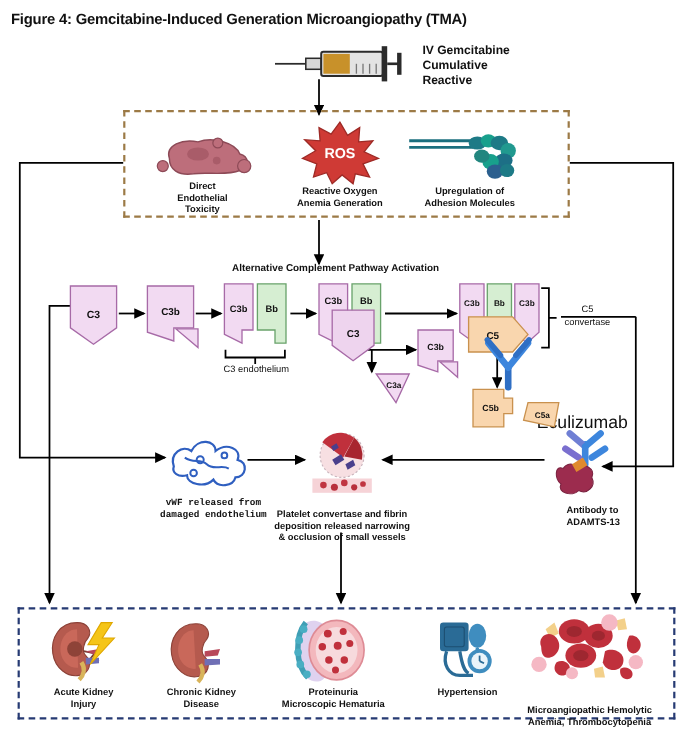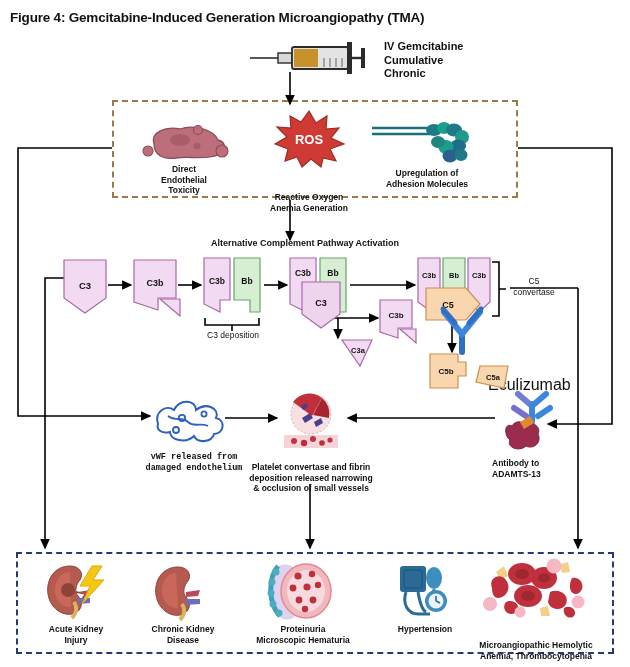--- a/index.html
+++ b/index.html
@@ -74,21 +74,21 @@
   <line x1="82" y1="20" x2="82" y2="29" stroke="#777" stroke-width="1.2"></line>
   <line x1="88" y1="20" x2="88" y2="29" stroke="#777" stroke-width="1.2"></line>
   <line x1="94" y1="20" x2="94" y2="29" stroke="#777" stroke-width="1.2"></line>
   <rect x="99" y="4" width="5" height="32" fill="#2b2b2b"></rect>
   <line x1="104" y1="20" x2="114" y2="20" stroke="#2b2b2b" stroke-width="2.4"></line>
   <rect x="113" y="10" width="4" height="20" fill="#2b2b2b"></rect>
 </svg>
 <div class="lbl" style="left:364px;top:40px;width:130px;text-align:left;font-size:11px;line-height:13.5px;margin-left:20px;">
   <span>IV Gemcitabine</span><br>
   <span>Cumulative</span><br>
-  <span>Chronic</span>
+  <span>Reactive</span>
 </div>
 
 <div class="dashbox-top" style="left:112px;top:100px;width:406px;height:98px;"></div>
 
 <svg class="abs" style="left:136px;top:118px;width:96px;height:46px;">
   <path d="M18,26 C14,14 30,8 44,11 C58,6 78,12 82,22 C90,24 92,34 82,37 C70,42 52,38 40,40 C26,42 18,36 18,26 Z" fill="#bd6e7b" stroke="#8d4a57" stroke-width="1.3"></path>
   <ellipse cx="44" cy="22" rx="10" ry="6" fill="#a95c69"></ellipse>
   <circle cx="12" cy="33" r="5" fill="#bd6e7b" stroke="#8d4a57" stroke-width="1.1"></circle>
   <circle cx="62" cy="12" r="4.5" fill="#bd6e7b" stroke="#8d4a57" stroke-width="1.1"></circle>
   <circle cx="61" cy="28" r="3.5" fill="#a95c69"></circle>
@@ -97,21 +97,21 @@
 <div class="lbl" style="left:136px;top:164px;width:96px;">
   <span>Direct</span><br>
   <span>Endothelial</span><br>
   <span>Toxicity</span>
 </div>
 
 <svg class="abs" style="left:272px;top:110px;width:74px;height:58px;">
   <polygon points="37,1 44,13 55,6 54,19 67,18 59,28 72,34 58,39 64,51 51,48 49,57 39,49 30,57 25,47 13,51 16,39 3,34 15,27 5,17 19,18 18,6 29,12" fill="#cf3a35" stroke="#9e2a26" stroke-width="1.2"></polygon>
   <text x="37" y="34" class="cmplx-txt" font-size="13" fill="#fff" text-anchor="middle">ROS</text>
 </svg>
-<div class="lbl" style="left:252px;top:168px;width:114px;margin-top:24px;">
+<div class="lbl" style="left:252px;top:168px;width:114px;">
   <span>Reactive Oxygen</span><br>
   <span>Anemia Generation</span>
 </div>
 
 <svg class="abs" style="left:372px;top:116px;width:108px;height:48px;">
   <line x1="0" y1="12" x2="58" y2="12" stroke="#1b6f7e" stroke-width="2.6"></line>
   <line x1="0" y1="18" x2="58" y2="18" stroke="#1b6f7e" stroke-width="2.6"></line>
   <ellipse cx="62" cy="14" rx="8" ry="6" fill="#1d7a86"></ellipse>
   <ellipse cx="72" cy="12" rx="7" ry="6" fill="#18a08c"></ellipse>
   <ellipse cx="82" cy="14" rx="8" ry="6.5" fill="#1d7a86"></ellipse>
@@ -139,21 +139,21 @@
   <path d="M28,41 H48 L48,58 Z" fill="#f2daf2" stroke="#a76aa7" stroke-width="1.2"></path>
   <text x="23" y="28" class="cmplx-txt" font-size="9" fill="#111" text-anchor="middle">C3b</text>
 </svg>
 
 <svg class="abs" style="left:202px;top:256px;width:62px;height:62px;">
   <path d="M2,2 H28 V44 H18 V56 L2,48 Z" fill="#f2daf2" stroke="#a76aa7" stroke-width="1.2"></path>
   <path d="M32,2 H58 V56 H48 V44 H32 Z" fill="#d6eed2" stroke="#69a36b" stroke-width="1.2"></path>
   <text x="15" y="28" class="cmplx-txt" font-size="8.5" fill="#111" text-anchor="middle">C3b</text>
   <text x="45" y="28" class="cmplx-txt" font-size="8.5" fill="#111" text-anchor="middle">Bb</text>
 </svg>
-<div class="lbl" style="left:196px;top:330px;width:74px;font-size:8.5px;font-weight:normal;">C3 deposition</div>
+<div class="lbl" style="left:196px;top:330px;width:74px;font-size:8.5px;font-weight:normal;">C3 endothelium</div>
 
 <svg class="abs" style="left:288px;top:256px;width:62px;height:78px;">
   <path d="M2,2 H28 V44 H18 V56 L2,48 Z" fill="#f2daf2" stroke="#a76aa7" stroke-width="1.2"></path>
   <path d="M32,2 H58 V56 H48 V44 H32 Z" fill="#d6eed2" stroke="#69a36b" stroke-width="1.2"></path>
   <path d="M14,26 H52 V58 L33,72 L14,58 Z" fill="#eed4ee" stroke="#a76aa7" stroke-width="1.2"></path>
   <text x="15" y="20" class="cmplx-txt" font-size="8.5" fill="#111" text-anchor="middle">C3b</text>
   <text x="45" y="20" class="cmplx-txt" font-size="8.5" fill="#111" text-anchor="middle">Bb</text>
   <text x="33" y="50" class="cmplx-txt" font-size="9" fill="#111" text-anchor="middle">C3</text>
 </svg>
 
@@ -240,21 +240,21 @@
 
 <svg class="abs" style="left:498px;top:392px;width:64px;height:62px;">
   <line x1="34" y1="30" x2="34" y2="12" stroke="#3d86dd" stroke-width="6" stroke-linecap="round"></line>
   <line x1="34" y1="14" x2="20" y2="2" stroke="#6f7fd4" stroke-width="6" stroke-linecap="round"></line>
   <line x1="34" y1="14" x2="48" y2="2" stroke="#3d86dd" stroke-width="6" stroke-linecap="round"></line>
   <line x1="28" y1="24" x2="16" y2="16" stroke="#7a6fcf" stroke-width="6" stroke-linecap="round"></line>
   <line x1="40" y1="24" x2="52" y2="16" stroke="#3d86dd" stroke-width="6" stroke-linecap="round"></line>
   <path d="M14,34 C6,30 6,44 12,48 C8,56 22,60 28,54 C36,58 44,50 40,42 C44,34 32,28 26,32 C22,28 16,30 14,34 Z" fill="#9c2c4e" stroke="#7b2240" stroke-width="1"></path>
   <path d="M22,30 l10,-6 l4,7 l-10,6 z" fill="#e08a2e"></path>
 </svg>
-<div class="lbl" style="left:492px;top:458px;width:82px;text-align:left;">
+<div class="lbl" style="left:515px;top:458px;width:82px;text-align:left;">
   <span>Antibody to</span><br>
   <span>ADAMTS-13</span>
 </div>
 
 <div class="dashbox-bot" style="left:16px;top:552px;width:598px;height:102px;"></div>
 
 <svg class="abs" style="left:40px;top:562px;width:72px;height:58px;">
   <path d="M30,4 C14,4 6,18 8,32 C10,46 22,54 32,52 C42,50 44,40 38,34 C34,30 36,22 40,18 C44,12 40,4 30,4 Z" fill="#b55a4e" stroke="#8c4238" stroke-width="1"></path>
   <path d="M30,10 C20,10 14,20 15,30 C16,40 24,46 31,45" fill="#c9685a"></path>
   <circle cx="28" cy="28" r="7" fill="#8e4338"></circle>

